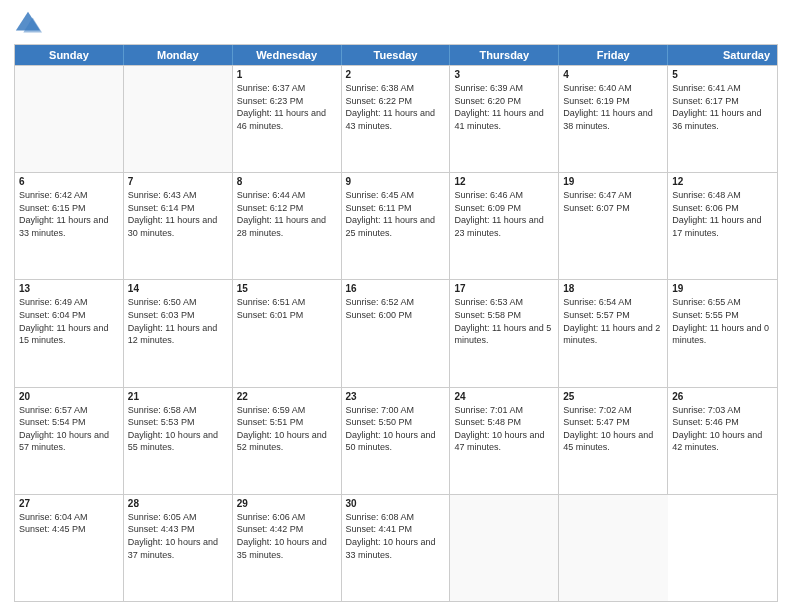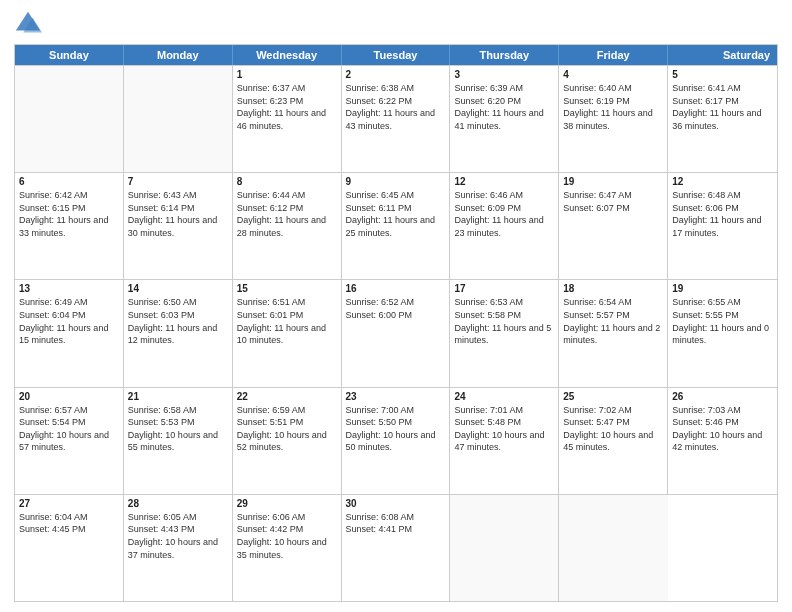--- a/index.html
+++ b/index.html
@@ -231,21 +231,20 @@
           <div class="cal-cell">
             <div class="day-number">14</div>
             <div class="cell-line">Sunrise: 6:50 AM</div>
             <div class="cell-line">Sunset: 6:03 PM</div>
             <div class="cell-line">Daylight: 11 hours and 12 minutes.</div>
           </div>
           <div class="cal-cell">
             <div class="day-number">15</div>
             <div class="cell-line">Sunrise: 6:51 AM</div>
             <div class="cell-line">Sunset: 6:01 PM</div>
-            <div class="cell-line">Daylight: 11 hours and 10 minutes.</div>
           </div>
           <div class="cal-cell">
             <div class="day-number">16</div>
             <div class="cell-line">Sunrise: 6:52 AM</div>
             <div class="cell-line">Sunset: 6:00 PM</div>
           </div>
           <div class="cal-cell">
             <div class="day-number">17</div>
             <div class="cell-line">Sunrise: 6:53 AM</div>
             <div class="cell-line">Sunset: 5:58 PM</div>
@@ -323,19 +322,20 @@
           <div class="cal-cell">
             <div class="day-number">29</div>
             <div class="cell-line">Sunrise: 6:06 AM</div>
             <div class="cell-line">Sunset: 4:42 PM</div>
             <div class="cell-line">Daylight: 10 hours and 35 minutes.</div>
           </div>
           <div class="cal-cell">
             <div class="day-number">30</div>
             <div class="cell-line">Sunrise: 6:08 AM</div>
             <div class="cell-line">Sunset: 4:41 PM</div>
+            <div class="cell-line">Daylight: 10 hours and 33 minutes.</div>
           </div>
           <div class="cal-cell empty"></div>
           <div class="cal-cell empty"></div>
         </div>
       </div>
   </div>
 </div>
 
 </body></html>

